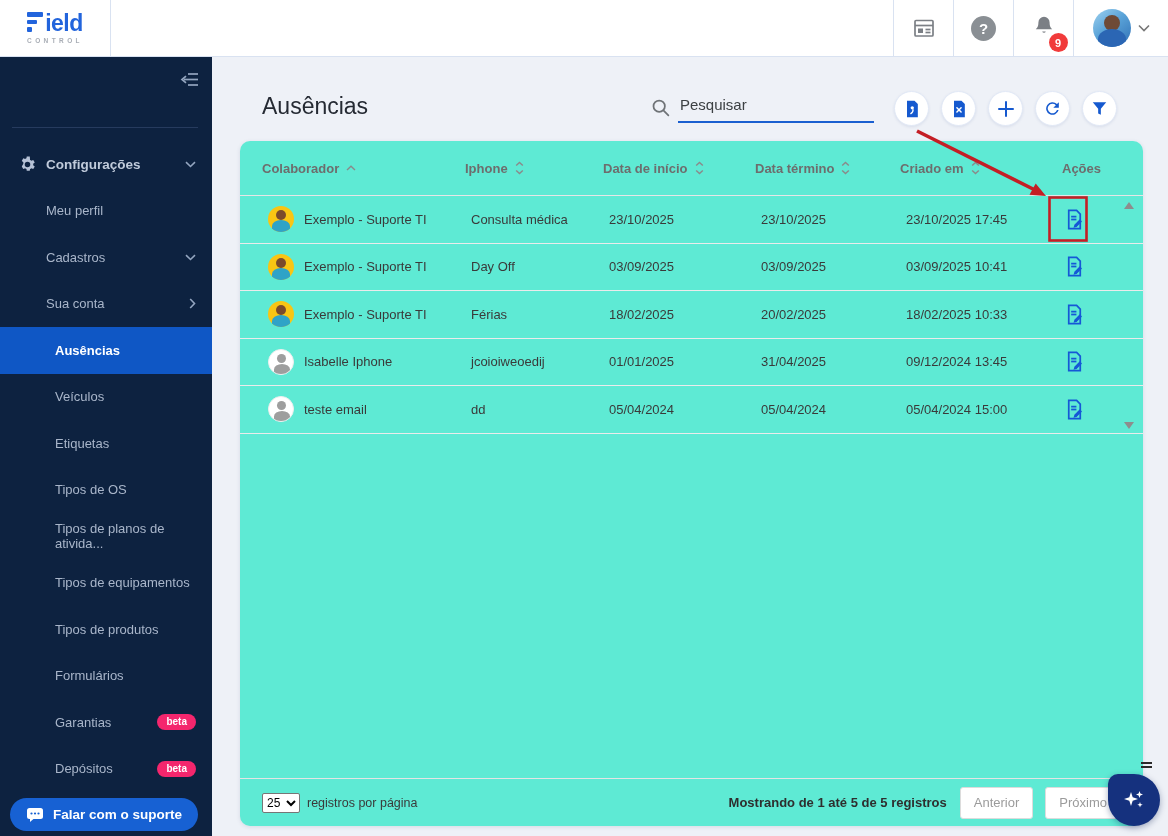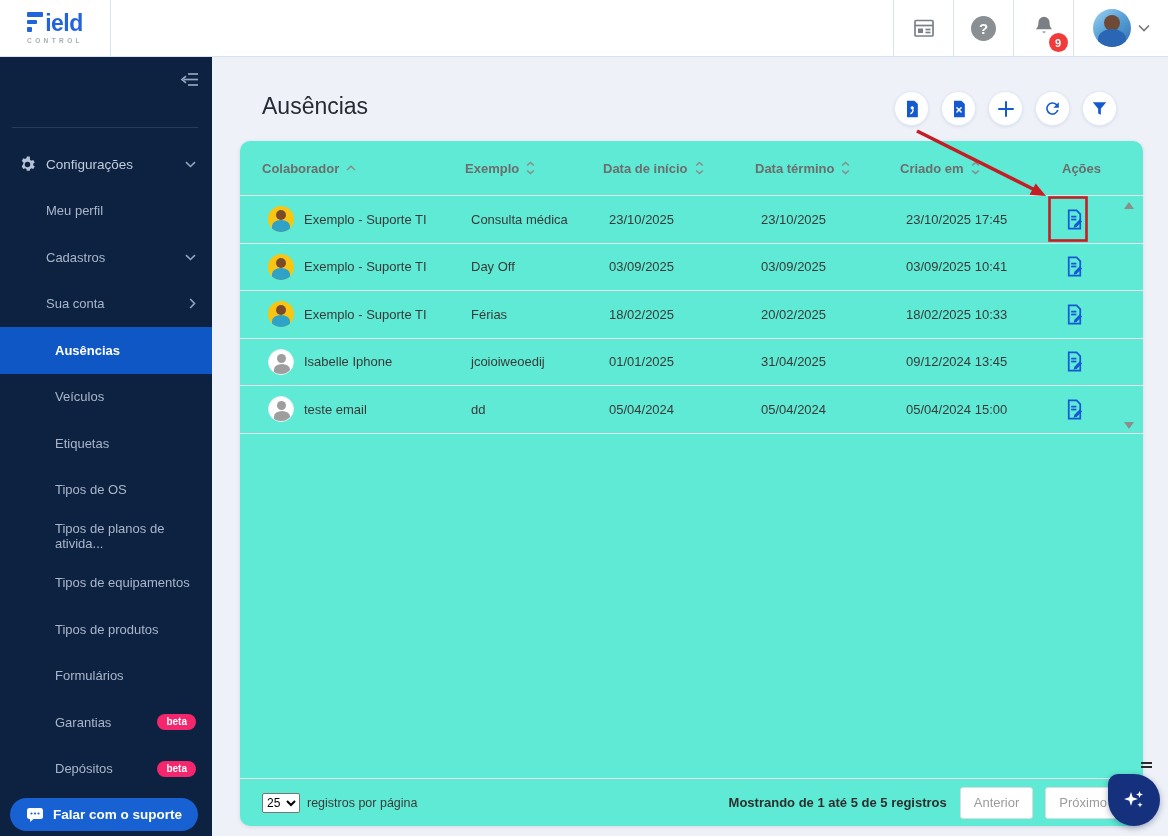--- a/index.html
+++ b/index.html
@@ -38,21 +38,21 @@
                   border-radius:50%; background:#6e4a36; }
   .avatar-photo::after { content:""; position:absolute; left:5px; top:20px; width:28px; height:20px;
                   border-radius:50% 50% 0 0; background:#2b66b4; }
   
   .sidebar { position:absolute; top:57px; left:0; width:212px; bottom:0; background:#0d2240; z-index:25; }
   .collapse-btn { position:absolute; top:15px; right:13px; color:#93a5bf; cursor:pointer; background:none; border:none; }
   .side-divider { position:absolute; top:70px; left:12px; right:14px; height:1px; background:#263b5e; }
   .nav { position:absolute; top:84px; left:0; right:0; }
   .nav-item { height:46.5px; display:flex; align-items:center; padding:0 16px 0 18px;
               color:#a9b6ca; font-size:13px; cursor:pointer; }
-  .nav-item.l1 { color:#c0cbdb; font-size:13.5px; }
+  .nav-item.l1 { color:#c0cbdb; font-size:13.5px;font-weight:bold; }
   .nav-item.l2 { padding-left:46px; }
   .nav-item.l3 { padding-left:55px; }
   .nav-item.active { background:#0f57c5; color:#fff; font-weight:700; }
   .gear-wrap { width:19px; margin-right:9px; color:#b6c2d6; display:flex; }
   .chev { margin-left:auto; color:#93a5bf; display:flex; }
   .beta-badge { margin-left:auto; background:#f4266d; color:#fff; font-size:10px; font-weight:700;
                 padding:3px 9px; border-radius:9px; line-height:1; }
   .support-btn { position:absolute; left:10px; bottom:5px; width:188px; height:33px; border-radius:17px;
                  background:#1761d3; color:#fff; font-size:13.5px; font-weight:700; border:none;
                  display:flex; align-items:center; justify-content:center; gap:9px; cursor:pointer; }
@@ -250,20 +250,27 @@
       <circle cx="9" cy="6.5" r="1.1" fill="#1761d3"></circle>
       <circle cx="12.5" cy="6.5" r="1.1" fill="#1761d3"></circle>
     </svg>
     <span>Falar com o suporte</span>
   </button>
 </nav>
 
 <main class="main">
   <h1 class="page-title">Ausências</h1>
 
+  <div class="searchbar">
+    <svg class="search-icon" width="21" height="21" viewBox="0 0 24 24" fill="none" stroke="currentColor" stroke-width="2" stroke-linecap="round">
+      <circle cx="10.5" cy="10.5" r="6.5"></circle>
+      <line x1="15.6" y1="15.6" x2="21" y2="21"></line>
+    </svg>
+    <input class="search-input" type="text" placeholder="Pesquisar" style="">
+  </div>
 
   <div class="actions">
     <button class="action-btn">
       <svg width="20" height="20" viewBox="0 0 24 24" fill="currentColor">
         <path d="M6 2h9l4 4v16H6z"></path>
         <circle cx="12.3" cy="10.6" r="2" fill="#fff"></circle>
         <path d="M13.2 12.8c.3 2-.7 3.6-2.6 4.7" fill="none" stroke="#fff" stroke-width="1.6" stroke-linecap="round"></path>
       </svg>
     </button>
     <button class="action-btn">
@@ -294,21 +301,21 @@
     <div class="thead">
       <div class="th">
         <span>Colaborador</span>
         <span class="sort">
           <svg width="10" height="6" viewBox="0 0 10 6" fill="none" stroke="currentColor" stroke-width="1.4">
               <path d="M1 5l4-3.8L9 5"></path>
             </svg>
         </span>
       </div>
       <div class="th">
-        <span>Exemplo</span>
+        <span>Iphone</span>
         <span class="sort">
           <svg width="9" height="14" viewBox="0 0 9 14" fill="none" stroke="currentColor" stroke-width="1.4">
               <path d="M1.2 4.6L4.5 1.4l3.3 3.2M1.2 9.4l3.3 3.2 3.3-3.2"></path>
             </svg>
         </span>
       </div>
       <div class="th">
         <span>Data de início</span>
         <span class="sort">
           <svg width="9" height="14" viewBox="0 0 9 14" fill="none" stroke="currentColor" stroke-width="1.4">

